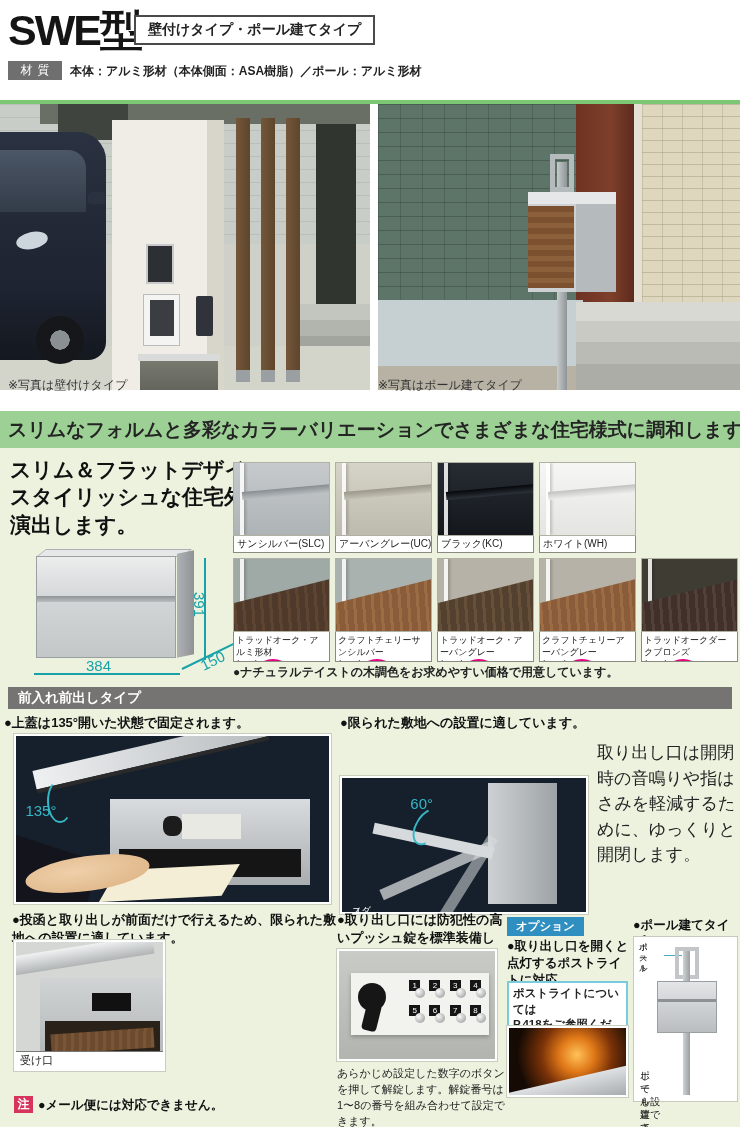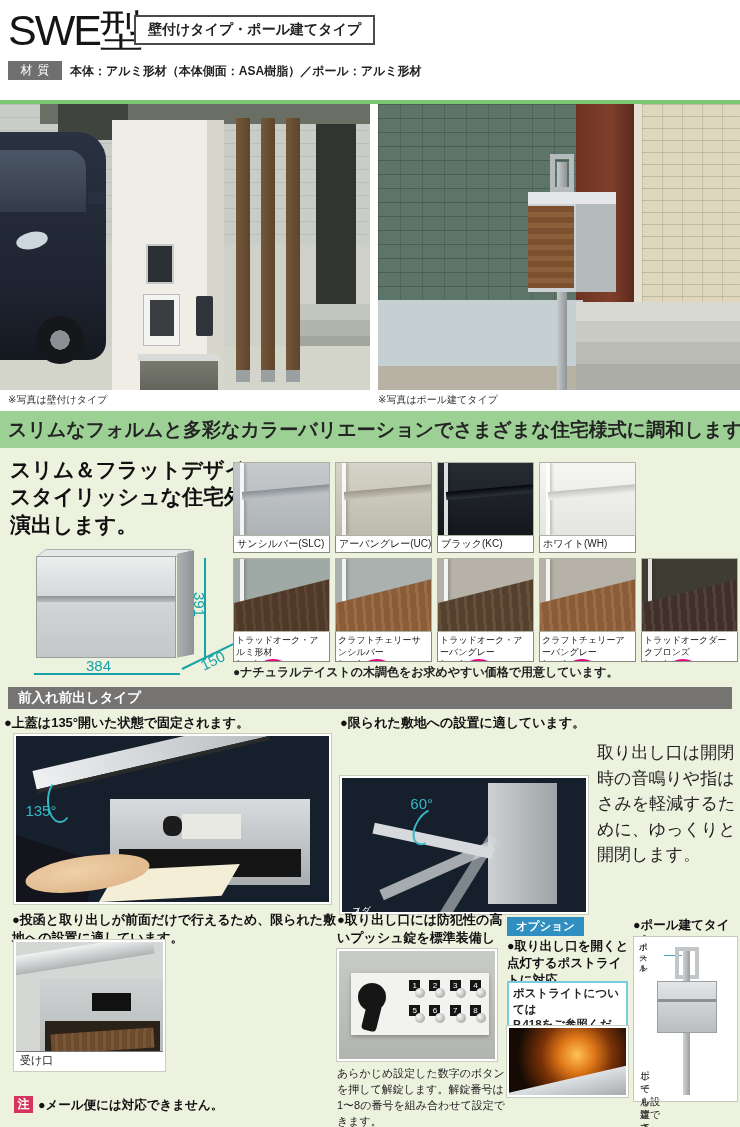--- a/index.html
+++ b/index.html
@@ -2,32 +2,32 @@
 <html><head>
 <meta charset="utf-8">
 <style>
   * { margin:0; padding:0; box-sizing:border-box; }
   html,body { background:#fff; }
   body { font-family:"Liberation Sans","DejaVu Sans",sans-serif; }
   #page { position:relative; width:740px; height:1127px; background:#fff; overflow:hidden; }
   #page > div, .abs { position:absolute; }
 
   
-  .swe-title { left:8px; top:2px; font-size:43px; font-weight:400; color:#151515; letter-spacing:-2px; }
+  .swe-title { left:8px; top:2px; font-size:43px; font-weight:700; color:#151515; letter-spacing:-2px; }
   .type-badge { left:134px; top:15px; border:2px solid #4a4a4a; padding:4px 12px; font-size:14px; font-weight:700; color:#222; background:#fff; }
   .material-label { left:8px; top:61px; width:54px; height:19px; background:#6f6f6f; color:#fff; font-size:12px; text-align:center; line-height:19px; letter-spacing:5px; text-indent:5px; }
   .material-text { left:70px; top:63px; font-size:12px; font-weight:700; color:#222; }
   .green-line { left:0; top:100px; width:740px; height:4px; background:#7cc674; }
 
   
   .photo { top:104px; height:286px; overflow:hidden; background:#cfd1c9; }
   .photo * { position:absolute; }
   .photo-left { left:0; width:370px; }
   .photo-right { left:378px; width:362px; }
-  .photo-caption { top:393px; font-size:10px; color:#333; }
+  .photo-caption { top:377px; font-size:12px; color:#333; }
 
   
   .pl-tiles { left:0; top:0; width:370px; height:140px; background-color:#c9cdc7;
     background-image:repeating-linear-gradient(180deg, rgba(0,0,0,.07) 0 1px, transparent 1px 13px); }
   .pl-eave { left:40px; top:0; width:330px; height:20px; background:#6a6f66; }
   .pl-window { left:58px; top:0; width:70px; height:36px; background:#3f443e; }
   .pl-door-dark { left:316px; top:20px; width:40px; height:182px; background:#30362f; }
   .pl-steps { left:288px; top:200px; width:82px; height:48px;
     background:linear-gradient(180deg,#c3c6be 0 33%,#b2b5ad 33% 66%,#a2a59d 66% 100%); }
   .pl-ground { left:0; top:242px; width:370px; height:44px; background:#d3d5cb; }

